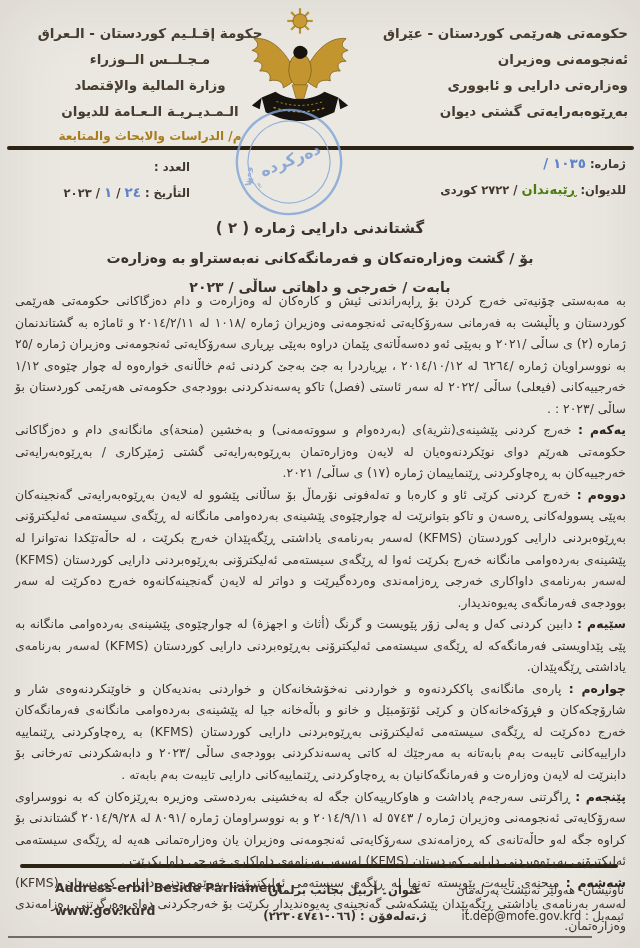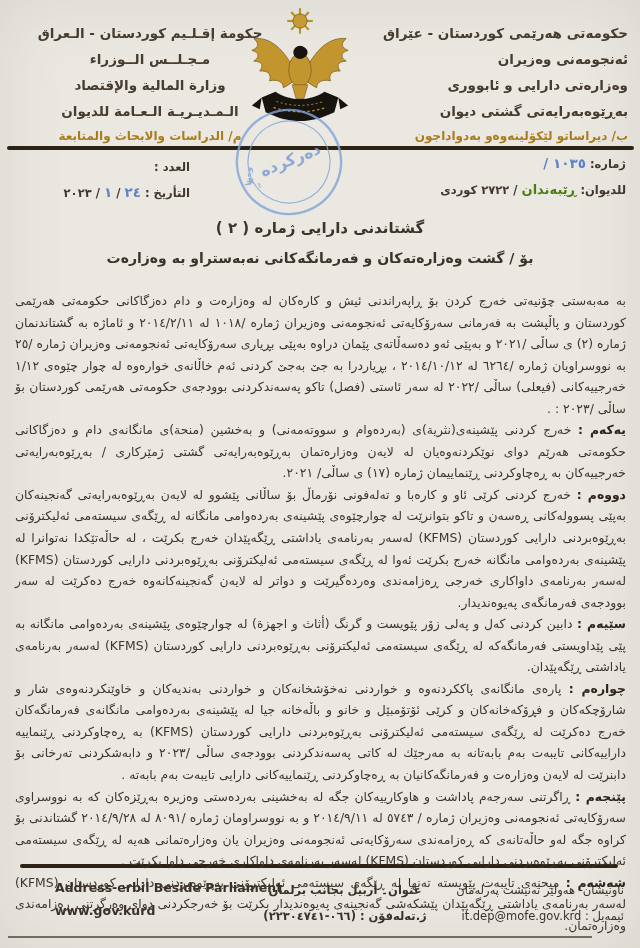--- a/index.html
+++ b/index.html
@@ -60,21 +60,20 @@
     <div>وزارة المالية والإقتصاد</div>
     <div>الـمـديـريـة الـعـامة للديوان</div>
     <div class="dept">م/ الدراسات والابحاث والمتابعة</div>
   </div>
 
   <div class="hdr-ku">
     <div>حکومەتی هەرێمی کوردستان - عێراق</div>
     <div>ئەنجومەنی وەزیران</div>
     <div>وەزارەتی دارایی و ئابووری</div>
     <div>بەڕێوەبەرایەتی گشتی دیوان</div>
-    <div class="dept">ب/ دیراساتو لێکۆلینەوەو بەدواداجون</div>
   </div>
 
   <svg class="emblem" viewBox="0 0 110 134" aria-hidden="true">
     <g stroke="#b8922f" stroke-width="2.2">
       <line x1="55" y1="1" x2="55" y2="27"></line>
       <line x1="42" y1="14" x2="68" y2="14"></line>
       <line x1="46" y1="5" x2="64" y2="23"></line>
       <line x1="64" y1="5" x2="46" y2="23"></line>
     </g>
     <circle cx="55" cy="14" r="7.2" fill="#c79a35" stroke="#8a6a20" stroke-width="1"></circle>
@@ -131,20 +130,21 @@
       <span class="hand">٢٤</span>
       <span class="iso">/</span>
       <span class="hand">١</span>
       <span class="iso">/ ٢٠٢٣</span>
     </div>
   </div>
 
   <div class="title">
     <div class="t1">گشتاندنی دارایی ژماره ( ٢ )</div>
     <div class="t2">بۆ / گشت وەزارەتەکان و فەرمانگەکانی نەبەستراو بە وەزارەت</div>
+    <div class="t3">بابەت / خەرجی و داهاتی ساڵی / ٢٠٢٣</div>
   </div>
 
   <div class="doc-body">
     <p>بە مەبەستی چۆنیەتی خەرج کردن بۆ ڕاپەراندنی ئیش و کارەکان لە وەزارەت و دام دەزگاکانی حکومەتی هەرێمی کوردستان و پاڵپشت بە فەرمانی سەرۆکایەتی ئەنجومەنی وەزیران ژمارە /١٠١٨ لە ٢٠١٤/٢/١١ و ئاماژە بە گشتاندنمان ژمارە (٢) ی ساڵی /٢٠٢١ و بەپێی ئەو دەسەڵاتەی پێمان دراوە بەپێی بڕیاری سەرۆکایەتی ئەنجومەنی وەزیران ژمارە /٢٥ بە نووسراویان ژمارە /٦٢٦٤ لە ٢٠١٤/١٠/١٢ ، بڕیاردرا بە جێ بەجێ کردنی ئەم خاڵانەی خوارەوە لە چوار چێوەی ١/١٢ خەرجییەکانی (فیعلی) ساڵی /٢٠٢٢ لە سەر ئاستی (فصل) تاکو پەسەندکردنی بوودجەی حکومەتی هەرێمی کوردستان بۆ ساڵی /٢٠٢٣ : .</p>
     <p><b>یەکەم :</b> <span>خەرج کردنی پێشینەی(نثرية)ی (بەردەوام و سووتەمەنی) و بەخشین (منحة)ی مانگانەی دام و دەزگاکانی حکومەتی هەرێم دوای نوێکردنەوەیان لە لایەن وەزارەتمان بەڕێوەبەرایەتی گشتی ژمێرکاری / بەڕێوەبەرایەتی خەرجییەکان بە ڕەچاوکردنی ڕێنماییمان ژمارە (١٧) ی ساڵی/ ٢٠٢١.</span></p>
     <p><b>دووەم :</b> <span>خەرج کردنی کرێی ئاو و کارەبا و تەلەفونی نۆرماڵ بۆ ساڵانی پێشوو لە لایەن بەڕێوەبەرایەتی گەنجینەکان بەپێی پسوولەکانی ڕەسەن و تاکو بتوانرێت لە چوارچێوەی پێشینەی بەردەوامی مانگانە لە ڕێگەی سیستەمی ئەلیکترۆنی بەڕێوەبردنی دارایی کوردستان (KFMS) لەسەر بەرنامەی یاداشتی ڕێگەپێدان خەرج بکرێت ، لە حاڵەتێکدا نەتوانرا لە پێشینەی بەردەوامی مانگانە خەرج بکرێت ئەوا لە ڕێگەی سیستەمی ئەلیکترۆنی بەڕێوەبردنی دارایی کوردستان (KFMS) لەسەر بەرنامەی داواکاری خەرجی ڕەزامەندی وەردەگیرێت و دواتر لە لایەن گەنجینەکانەوە خەرج دەکرێت لە سەر بوودجەی فەرمانگەی پەیوەندیدار.</span></p>
     <p><b>سێیەم :</b> <span>دابین کردنی کەل و پەلی زۆر پێویست و گرنگ (أثاث و اجهزة) لە چوارچێوەی پێشینەی بەردەوامی مانگانە بە پێی پێداویستی فەرمانگەکە لە ڕێگەی سیستەمی ئەلیکترۆنی بەڕێوەبردنی دارایی کوردستان (KFMS) لەسەر بەرنامەی یاداشتی ڕێگەپێدان.</span></p>
     <p><b>چوارەم :</b> <span>پارەی مانگانەی پاککردنەوە و خواردنی نەخۆشخانەکان و خواردنی بەندیەکان و خاوێنکردنەوەی شار و شارۆچکەکان و فڕۆکەخانەکان و کرێی ئۆتۆمبێل و خانو و باڵەخانە جیا لە پێشینەی بەردەوامی مانگانەی فەرمانگەکان خەرج دەکرێت لە ڕێگەی سیستەمی ئەلیکترۆنی بەڕێوەبردنی دارایی کوردستان (KFMS) بە ڕەچاوکردنی ڕێنماییە داراییەکانی تایبەت بەم بابەتانە بە مەرجێك لە کاتی پەسەندکردنی بوودجەی ساڵی /٢٠٢٣ و دابەشکردنی تەرخانی بۆ دابنرێت لە لایەن وەزارەت و فەرمانگەکانیان بە ڕەچاوکردنی ڕێنماییەکانی دارایی تایبەت بەم بابەتە .</span></p>
     <p><b>پێنجەم :</b> <span>ڕاگرتنی سەرجەم پاداشت و هاوکارییەکان جگە لە بەخشینی بەردەستی وەزیرە بەڕێزەکان کە بە نووسراوی سەرۆکایەتی ئەنجومەنی وەزیران ژمارە / ٥٧٤٣ لە ٢٠١٤/٩/١١ و بە نووسراومان ژمارە /٨٠٩١ لە ٢٠١٤/٩/٢٨ گشتاندنی بۆ کراوە جگە لەو حاڵەتانەی کە ڕەزامەندی سەرۆکایەتی ئەنجومەنی وەزیران یان وەزارەتمانی هەیە لە ڕێگەی سیستەمی ئەلیکترۆنی بەڕێوەبردنی دارایی کوردستان (KFMS) لەسەر بەرنامەی داواکاری خەرجی داوا بکرێت .</span></p>
     <p><b>شەشەم :</b> <span>میحنەی تایبەت پێویستە تەنها لە ڕێگەی سیستەمی ئەلیکترۆنی بەڕێوەبردنی دارایی کوردستان (KFMS) لەسەر بەرنامەی یاداشتی ڕێگەپێدان پێشکەشی گەنجینەی پەیوەندیدار بکرێت بۆ خەرجکردنی دوای وەرگرتنی ڕەزامەندی وەزارەتمان.</span></p>

